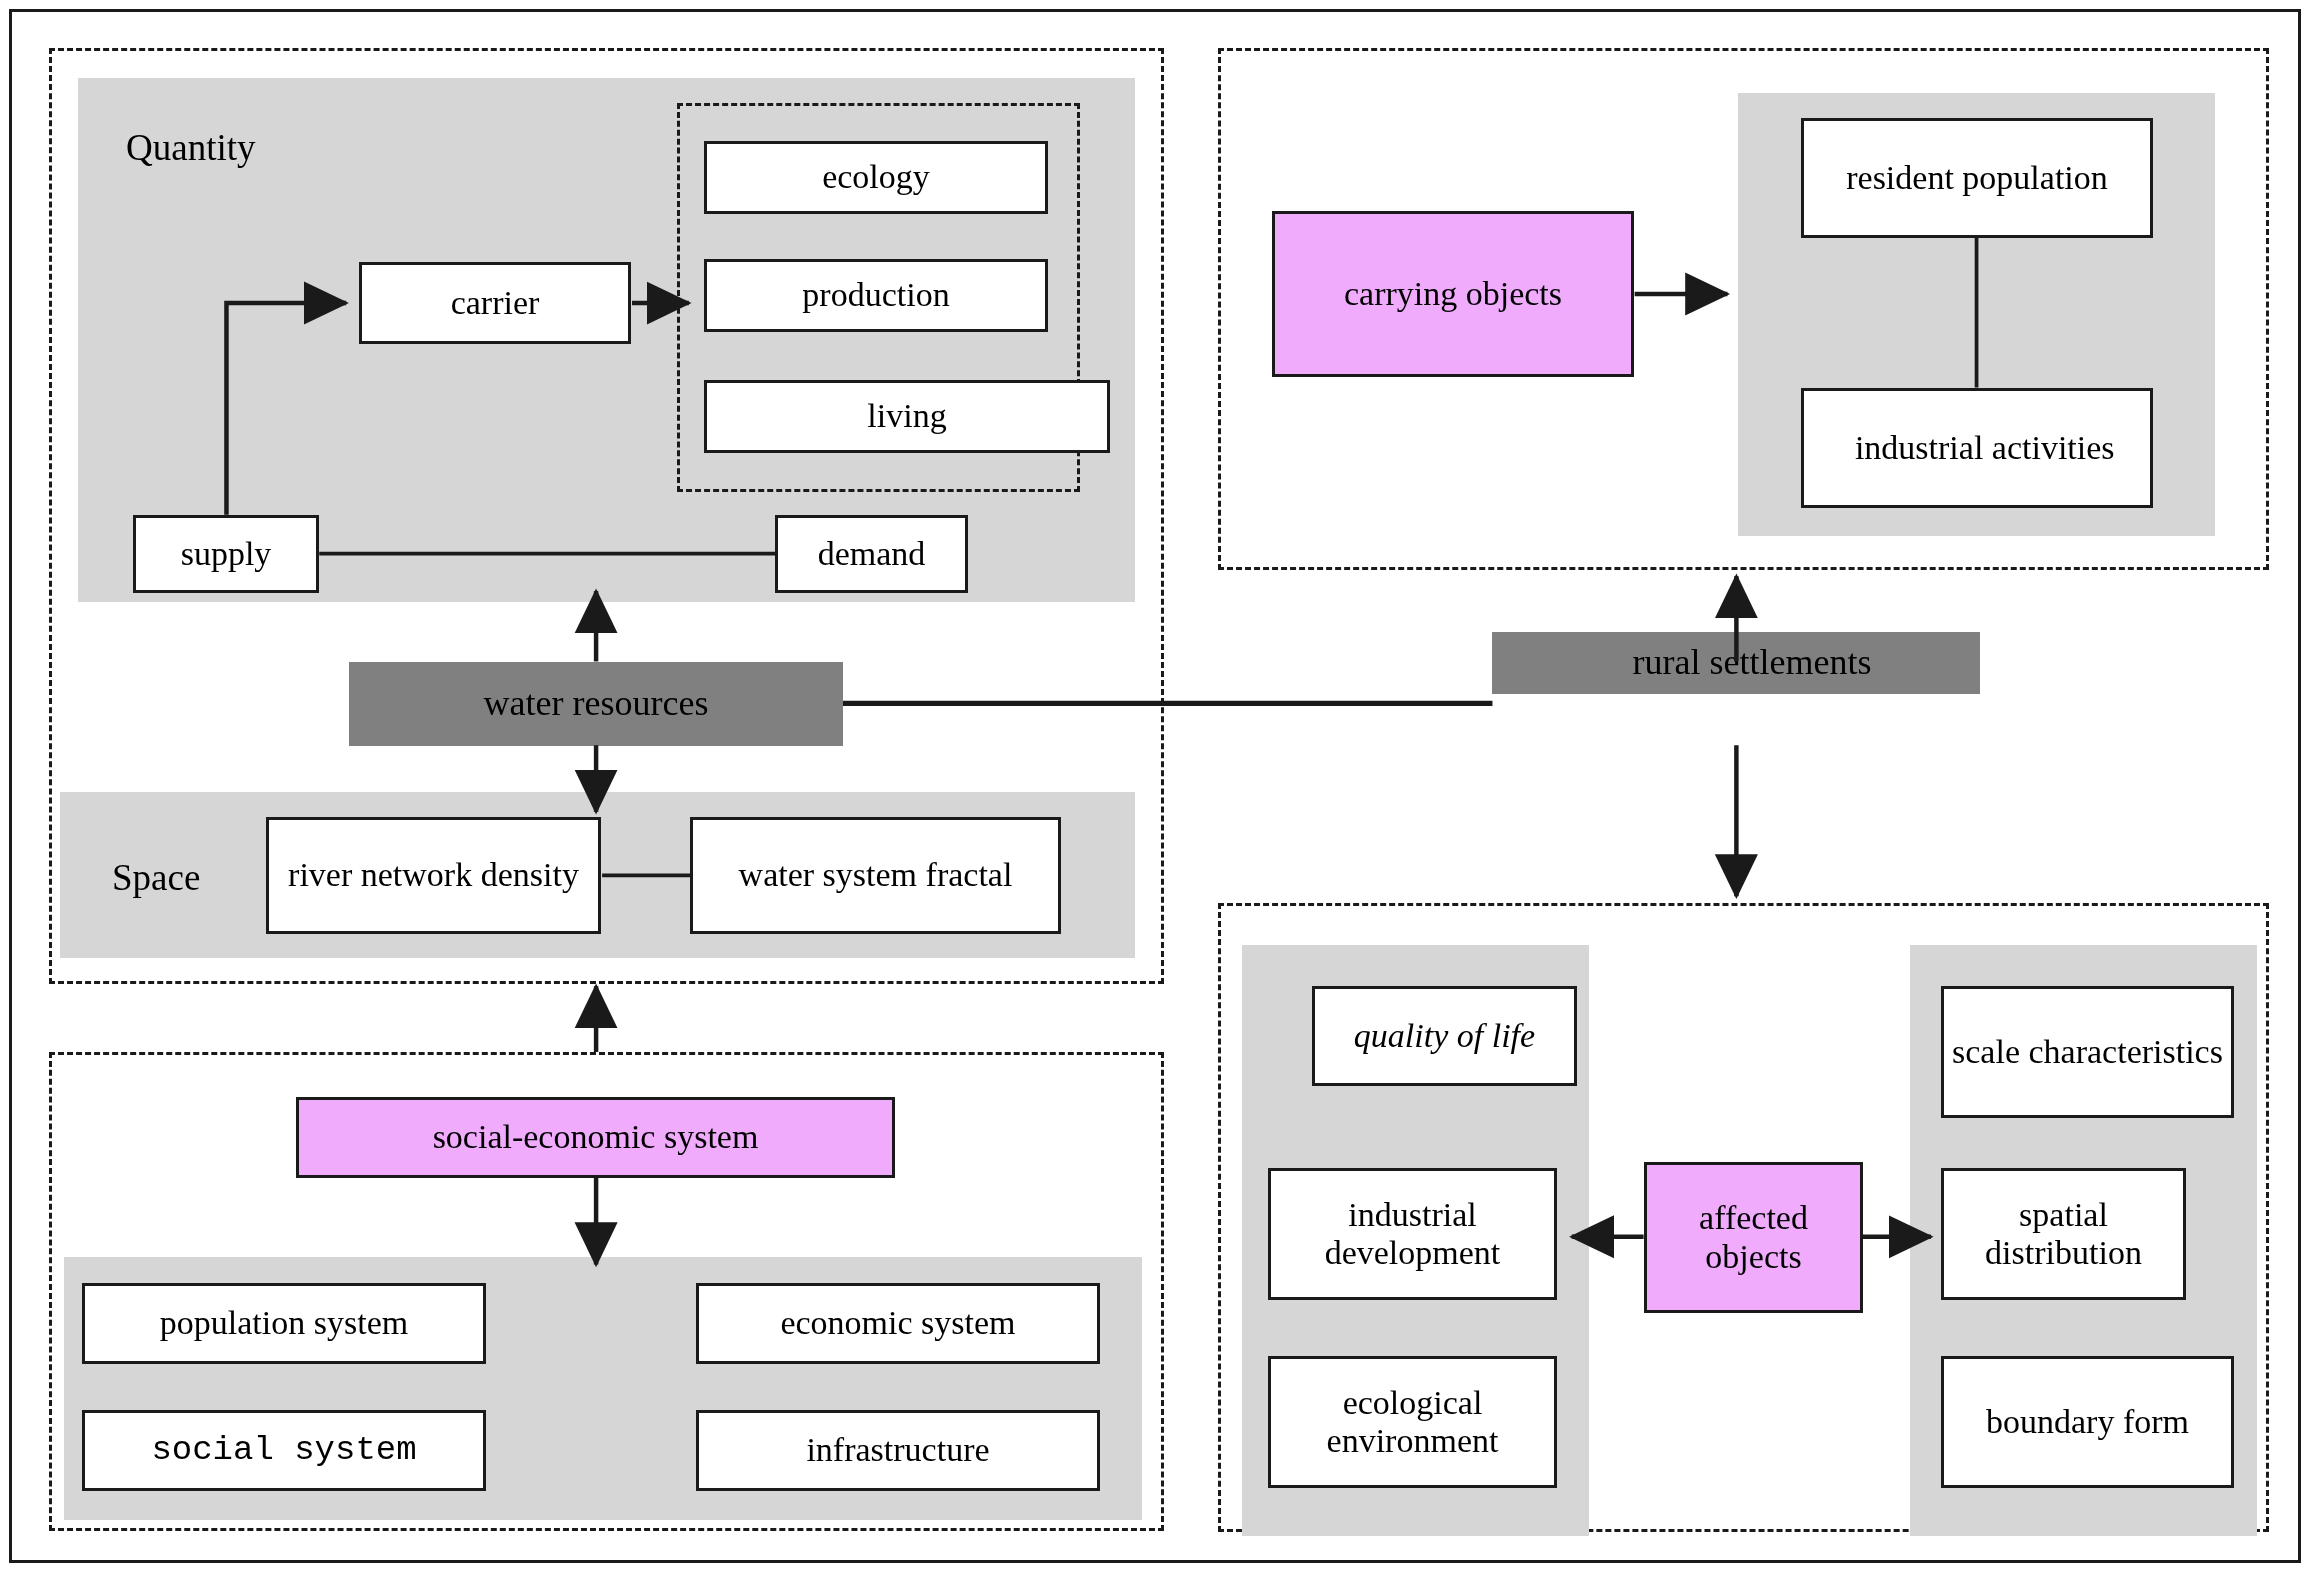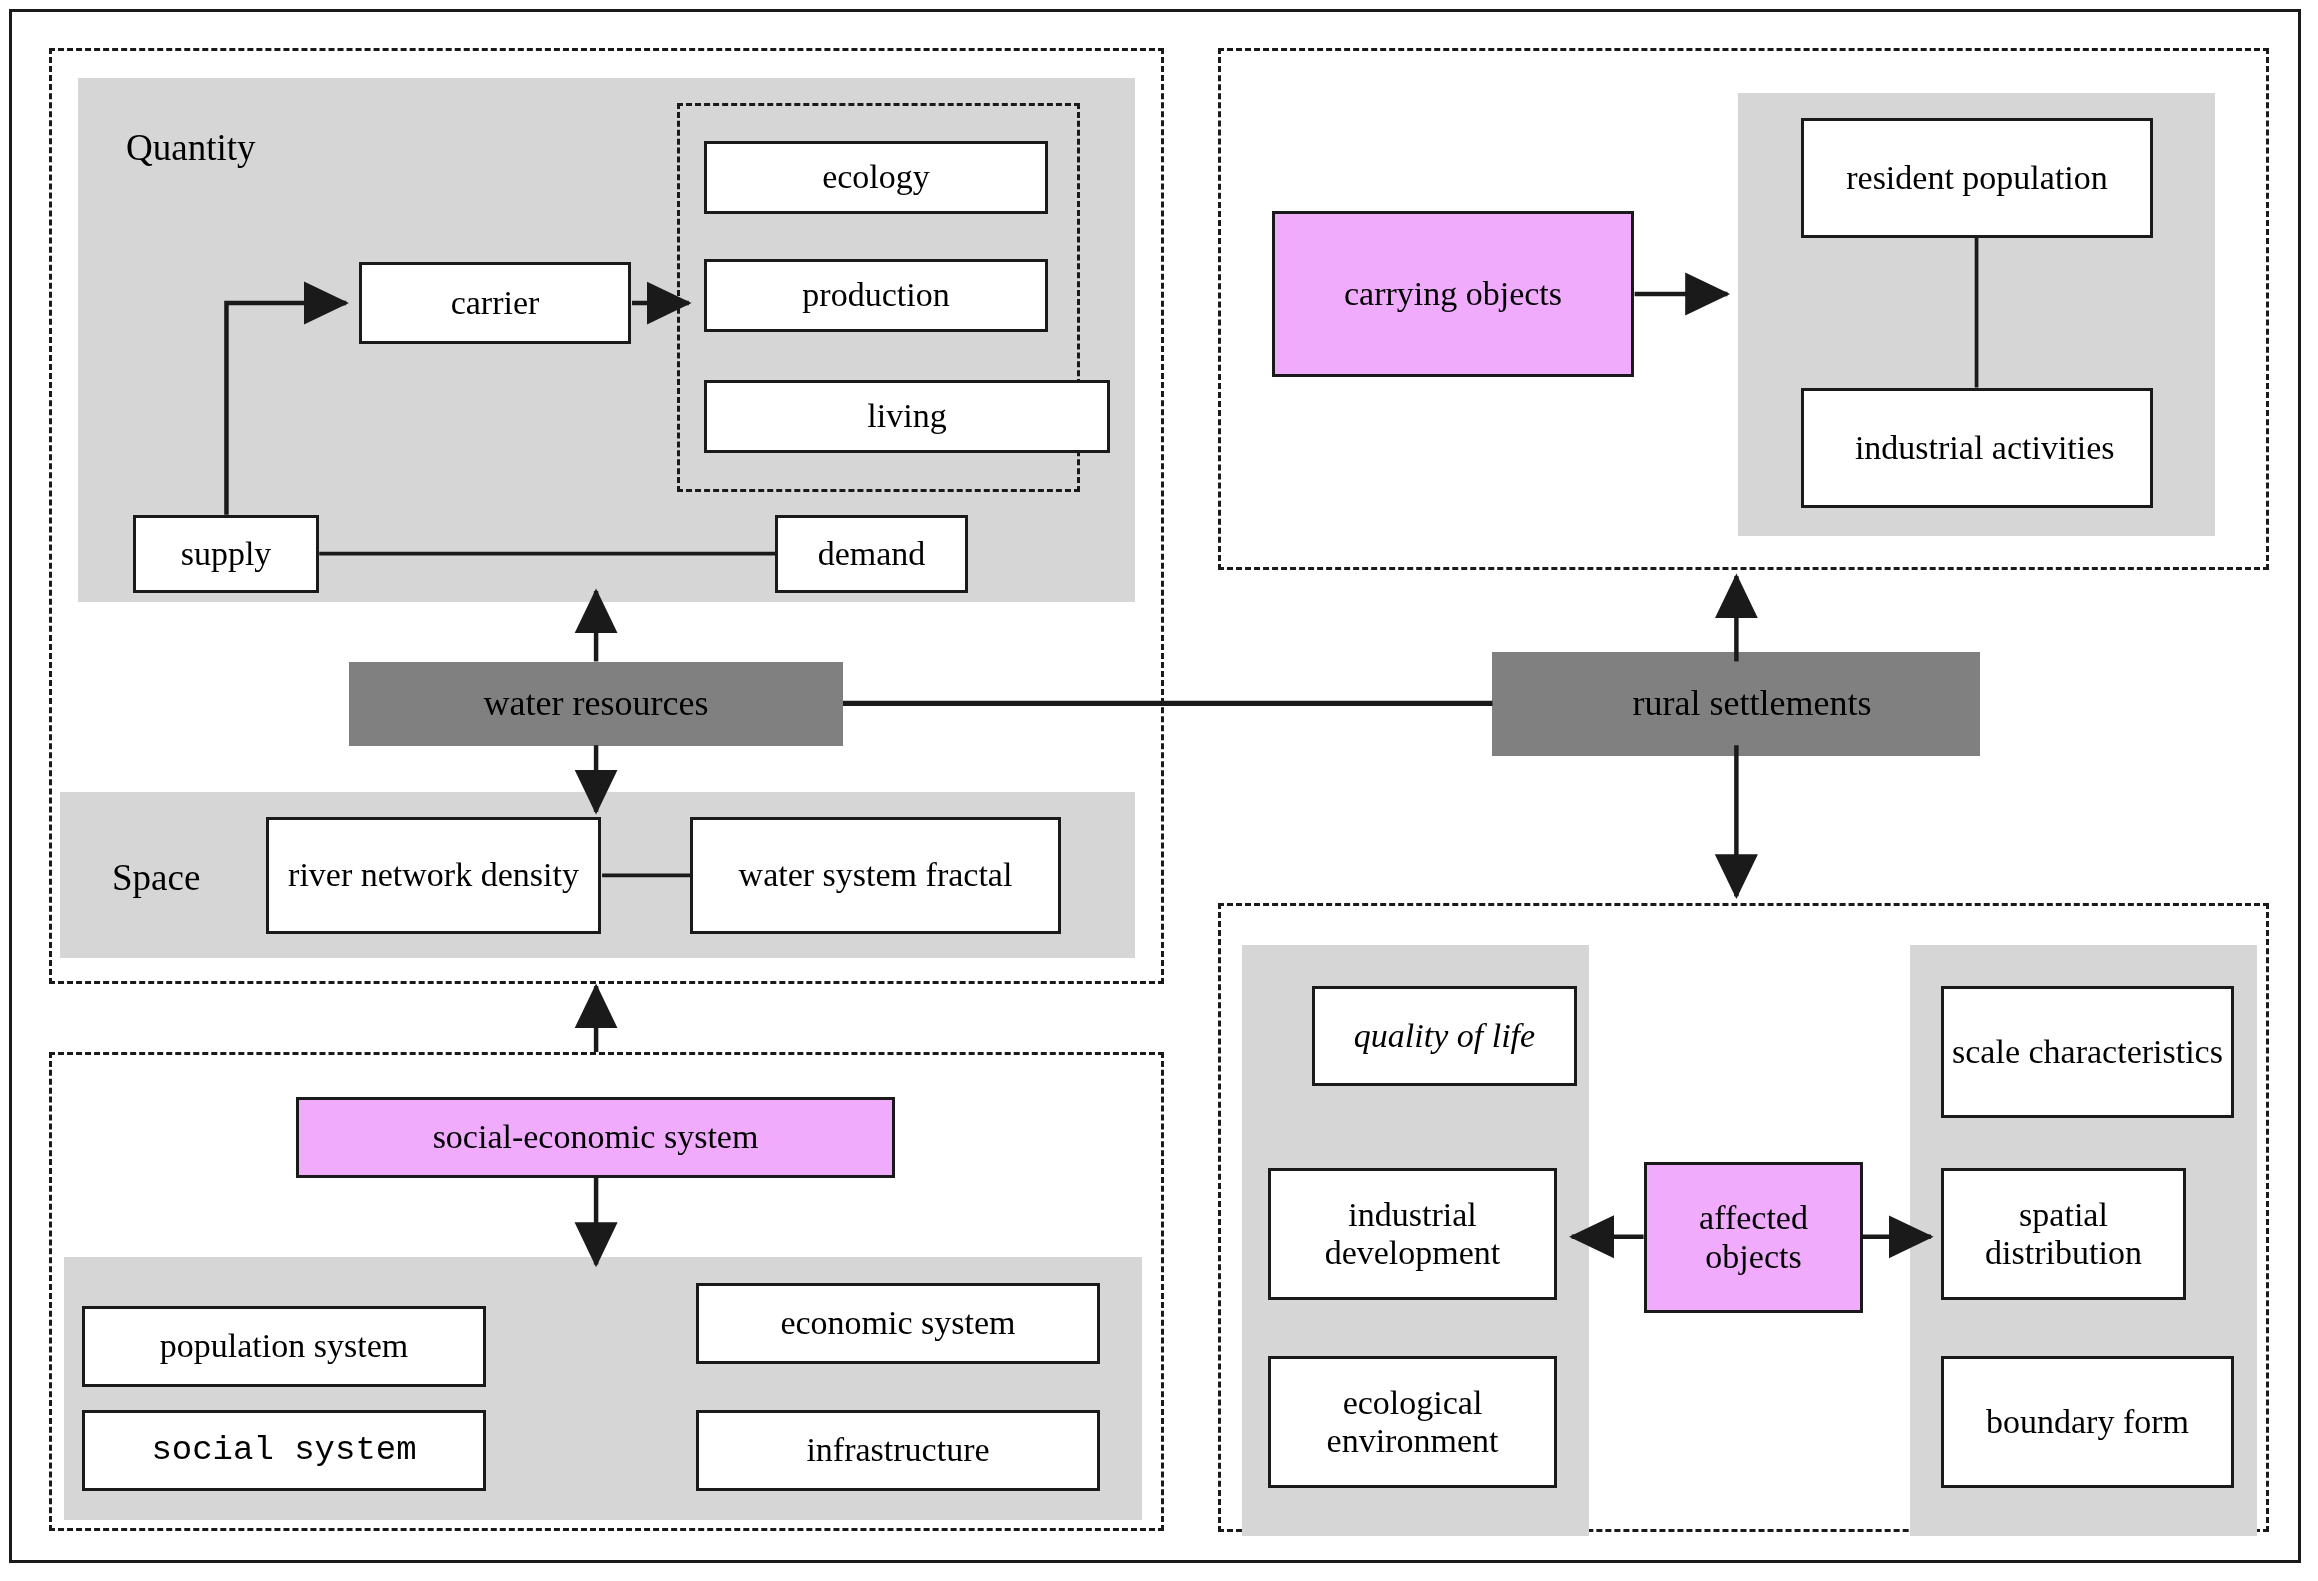--- a/index.html
+++ b/index.html
@@ -68,35 +68,35 @@
   <div class="node" style="left:690px;top:817px;width:371px;height:117px;">water system fractal</div>
 
   <div class="hub" style="left:349px;top:662px;width:494px;height:84px;">water resources</div>
 
   <div class="dash-box" style="left:49px;top:1052px;width:1115px;height:479px;"></div>
 
   <div class="node gray" style="left:296px;top:1097px;width:599px;height:81px;">social-economic system</div>
 
   <div class="gray-panel" style="left:64px;top:1257px;width:1078px;height:263px;"></div>
 
-  <div class="node" style="left:82px;top:1283px;width:404px;height:81px;margin-top:23px;">population system</div>
+  <div class="node" style="left:82px;top:1283px;width:404px;height:81px;">population system</div>
   <div class="node" style="left:696px;top:1283px;width:404px;height:81px;">economic system</div>
   <div class="node" style="left:82px;top:1410px;width:404px;height:81px;font-family:Liberation Mono, monospace;">social system</div>
   <div class="node" style="left:696px;top:1410px;width:404px;height:81px;">infrastructure</div>
 
   <div class="dash-box" style="left:1218px;top:48px;width:1051px;height:522px;"></div>
 
   <div class="node gray" style="left:1272px;top:211px;width:362px;height:166px;">carrying objects</div>
 
   <div class="gray-panel" style="left:1738px;top:93px;width:477px;height:443px;"></div>
 
   <div class="node" style="left:1801px;top:118px;width:352px;height:120px;">resident population</div>
   <div class="node" style="left:1801px;top:388px;width:352px;height:120px;padding-left:20px;">industrial activities</div>
 
-  <div class="hub" style="left:1492px;top:652px;width:488px;height:104px;padding-left:32px;">rural settlements</div>
+  <div class="hub" style="left:1492px;top:632px;width:488px;height:62px;padding-left:32px;">rural settlements</div>
 
   <div class="dash-box" style="left:1218px;top:903px;width:1051px;height:629px;"></div>
 
   <div class="gray-panel" style="left:1242px;top:945px;width:347px;height:591px;"></div>
   <div class="gray-panel" style="left:1910px;top:945px;width:347px;height:591px;"></div>
 
   <div class="node" style="left:1312px;top:986px;width:265px;height:100px;font-style:italic;">quality of life</div>
   <div class="node" style="left:1268px;top:1168px;width:289px;height:132px;">industrial development</div>
   <div class="node" style="left:1268px;top:1356px;width:289px;height:132px;">ecological environment</div>
 

